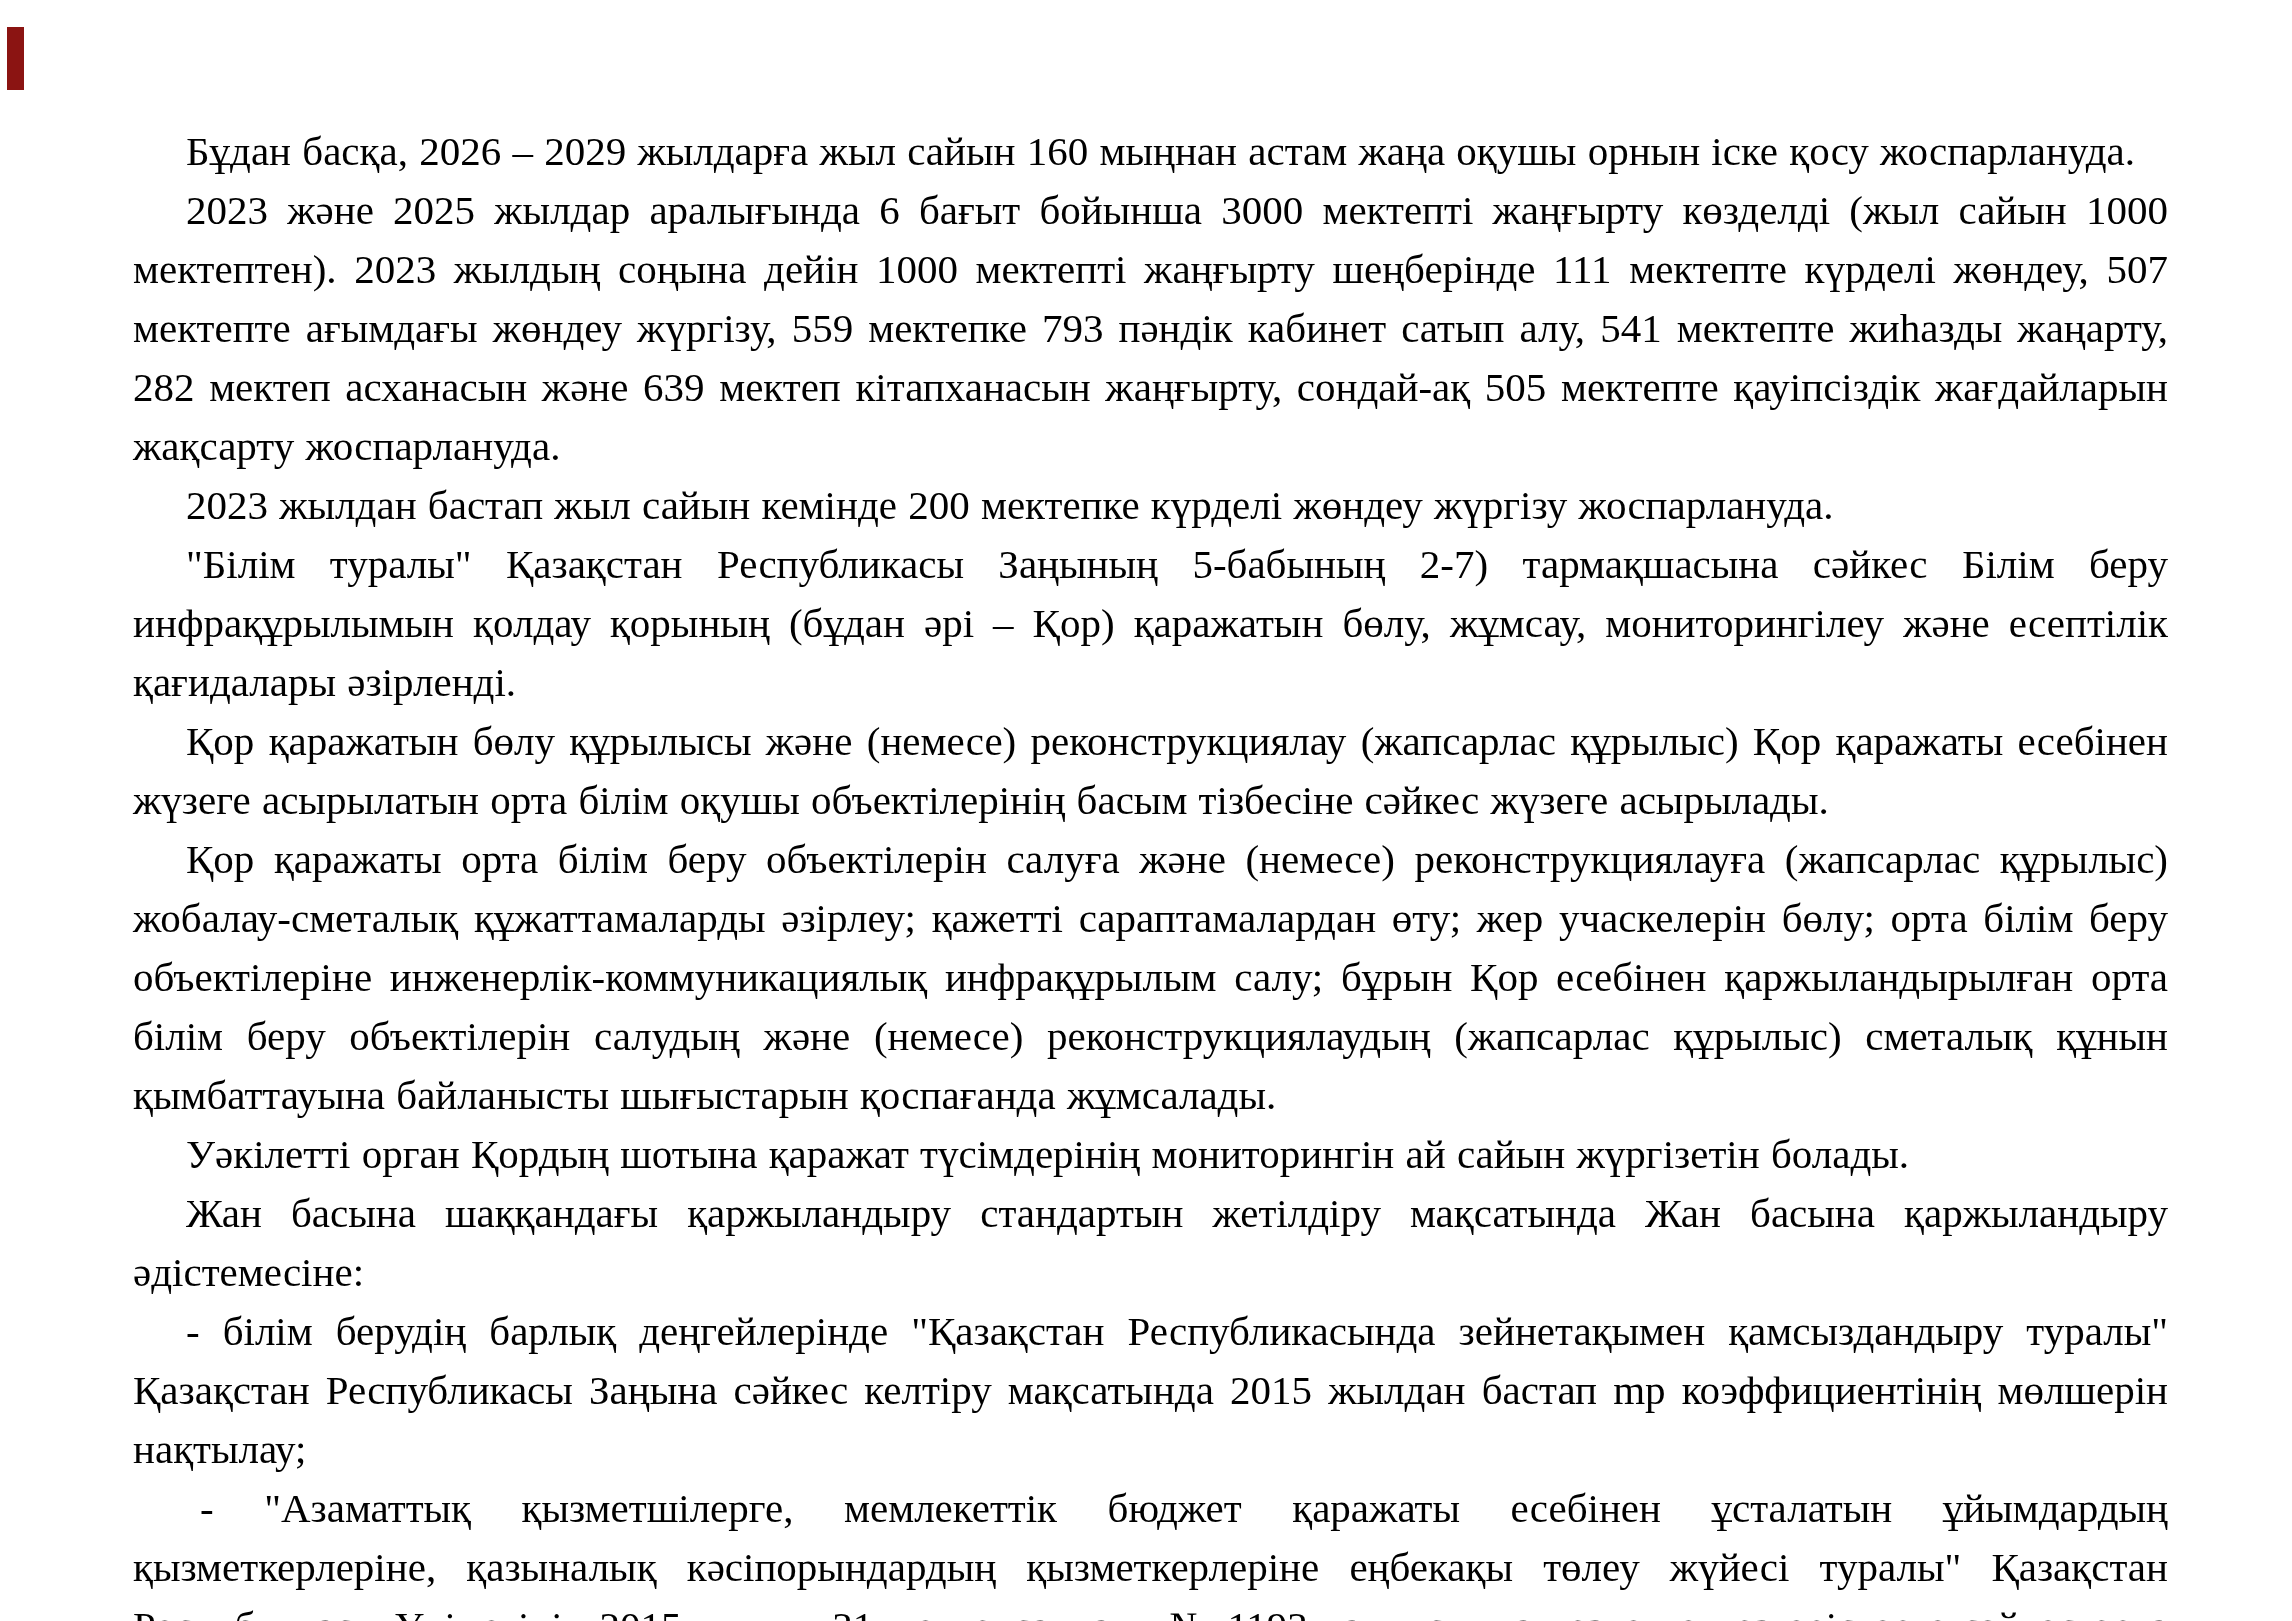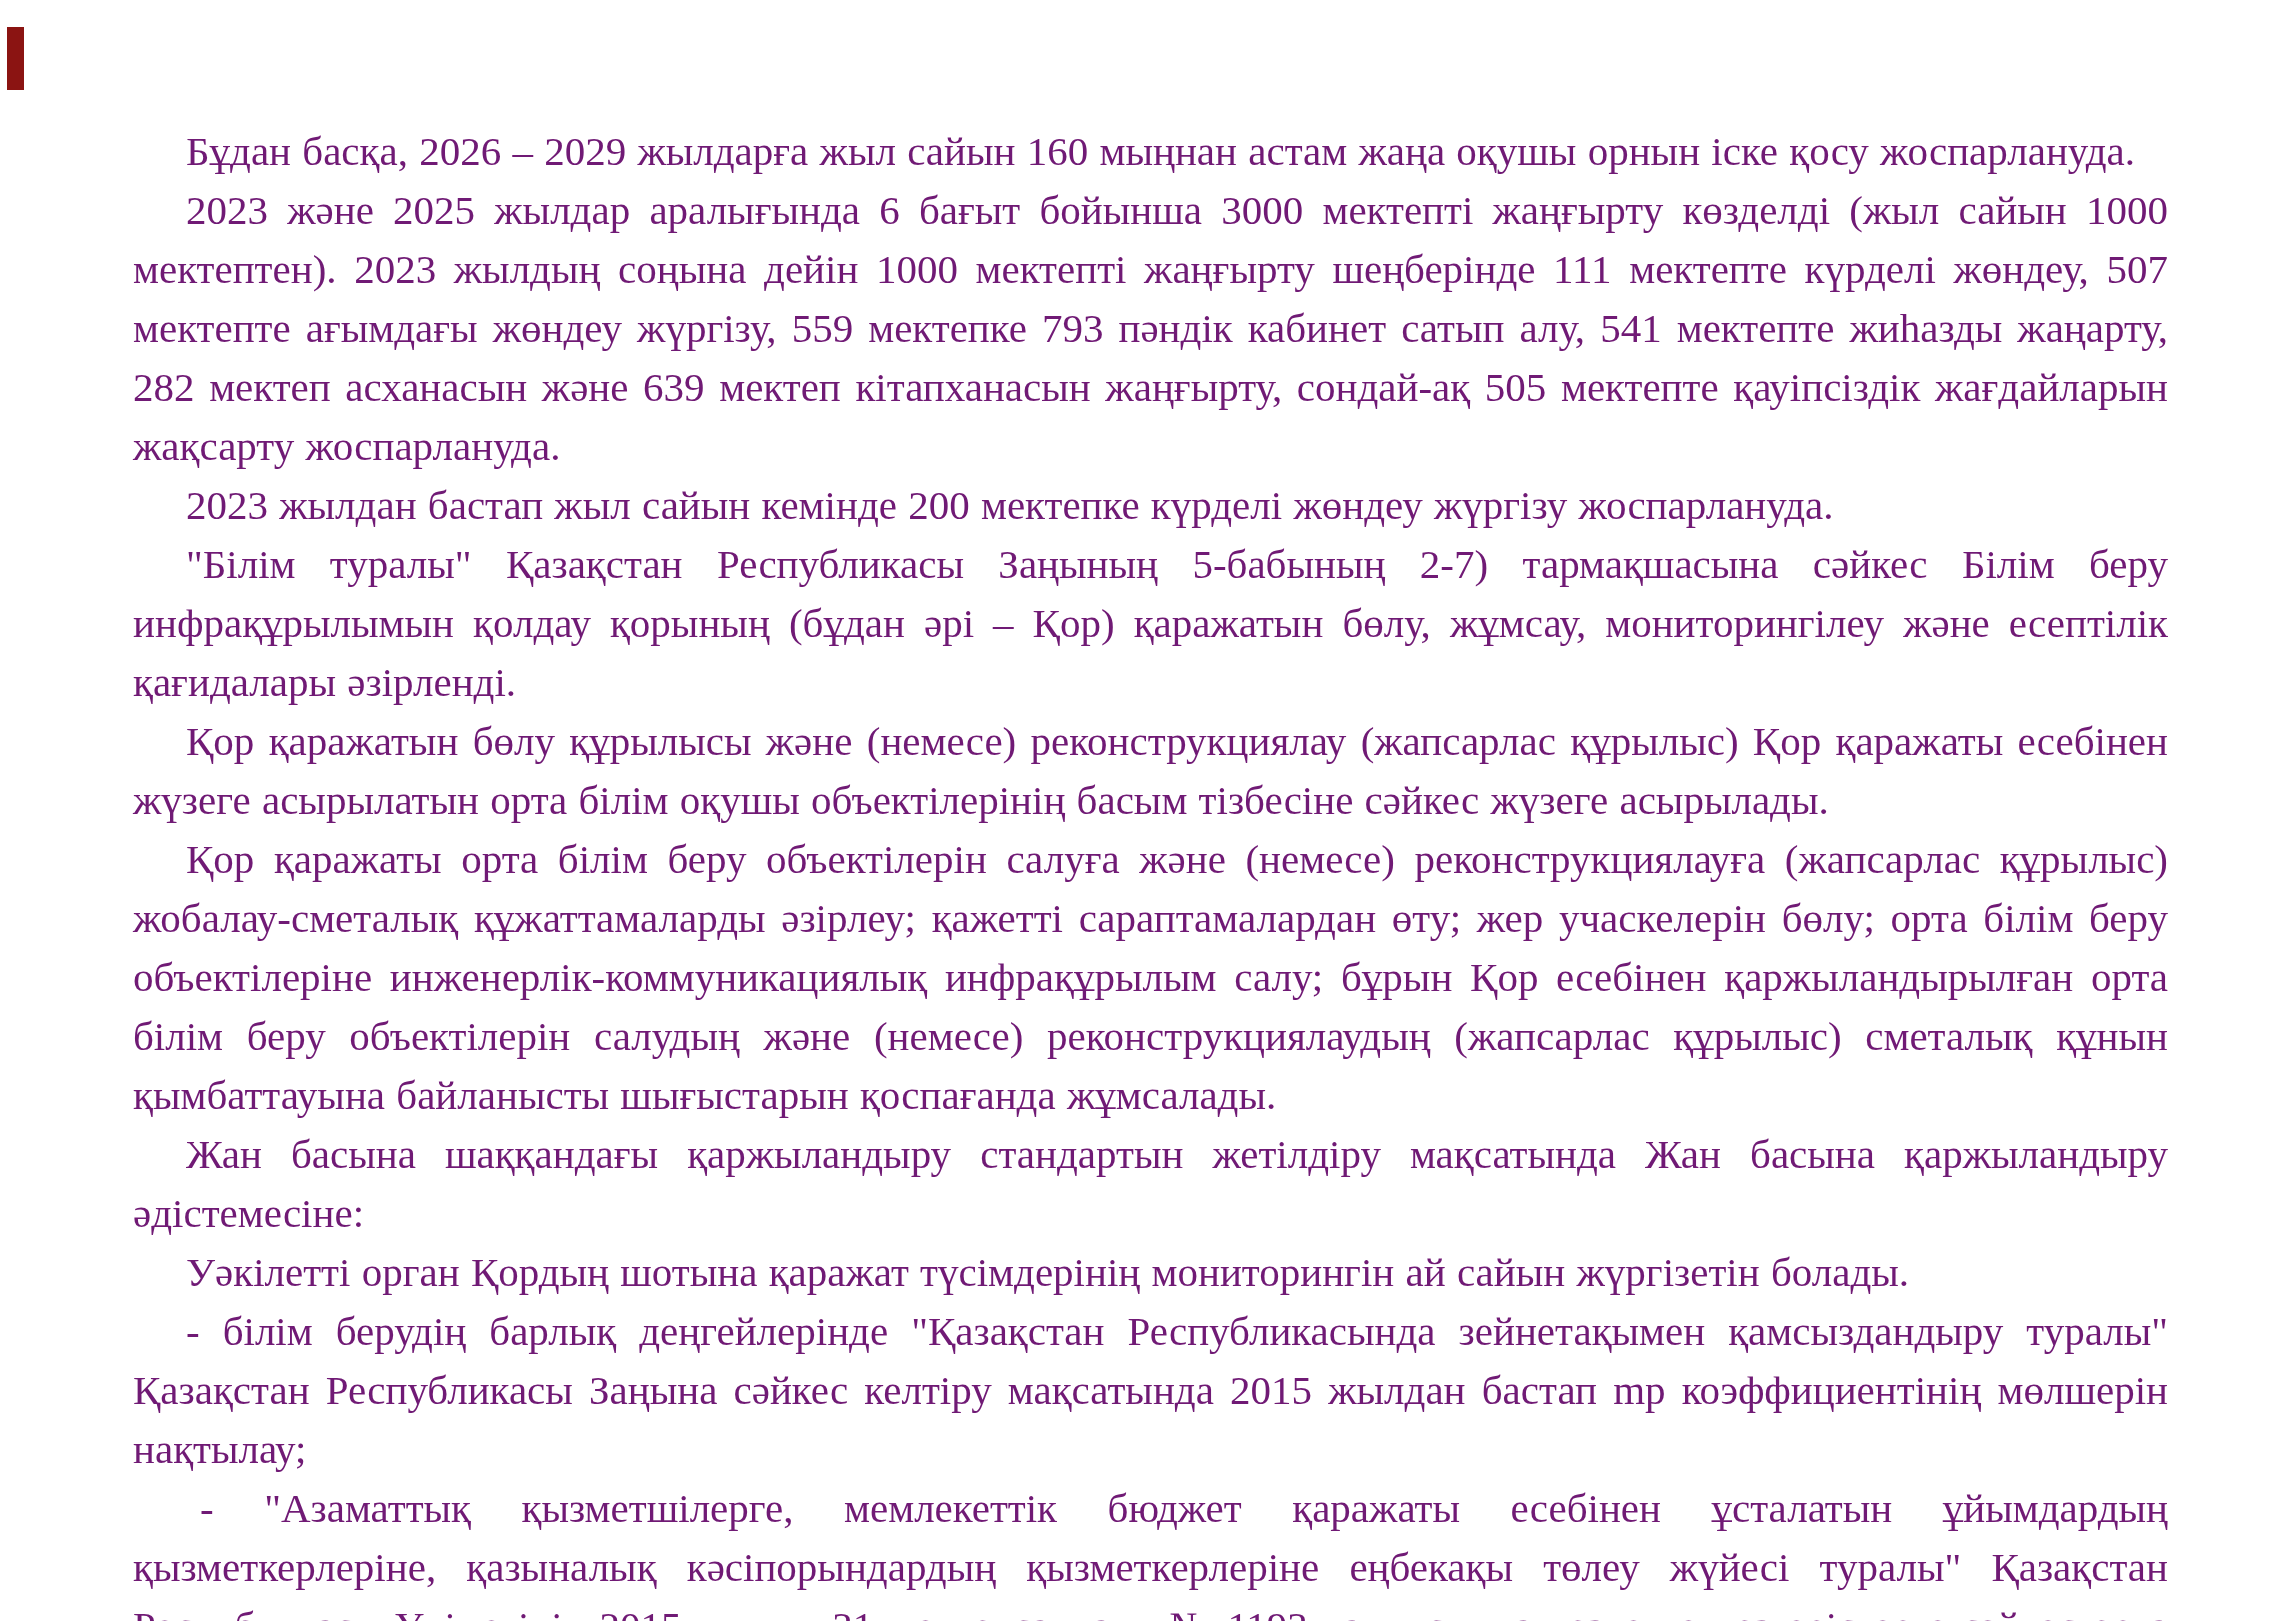--- a/index.html
+++ b/index.html
@@ -11,21 +11,21 @@
     position: relative;
     width: 2293px;
     height: 1621px;
     background: #ffffff;
     overflow: hidden;
     box-sizing: border-box;
     padding: 122px 125px 0 133px;
     font-family: "Liberation Serif", "DejaVu Serif", serif;
     font-size: 41px;
     line-height: 59px;
-    color: #701a75;
+    color: #000000;
   }
   .corner-mark {
     position: absolute;
     left: 6.9px;
     top: 27.4px;
     width: 16.7px;
     height: 63px;
   }
   p.doc-par {
     margin: 0;
@@ -43,18 +43,18 @@
 
 <main class="page">
   <span class="corner-mark" style="background-color: rgb(139, 20, 18);"></span>
 
   <p class="doc-par">Бұдан басқа, 2026 – 2029 жылдарға жыл сайын 160 мыңнан астам жаңа оқушы орнын іске қосу жоспарлануда.</p>
   <p class="doc-par">2023 және 2025 жылдар аралығында 6 бағыт бойынша 3000 мектепті жаңғырту көзделді (жыл сайын 1000 мектептен). 2023 жылдың соңына дейін 1000 мектепті жаңғырту шеңберінде 111 мектепте күрделі жөндеу, 507 мектепте ағымдағы жөндеу жүргізу, 559 мектепке 793 пәндік кабинет сатып алу, 541 мектепте жиһазды жаңарту, 282 мектеп асханасын және 639 мектеп кітапханасын жаңғырту, сондай-ақ 505 мектепте қауіпсіздік жағдайларын жақсарту жоспарлануда.</p>
   <p class="doc-par">2023 жылдан бастап жыл сайын кемінде 200 мектепке күрделі жөндеу жүргізу жоспарлануда.</p>
   <p class="doc-par">"Білім туралы" Қазақстан Республикасы Заңының 5-бабының 2-7) тармақшасына сәйкес Білім беру инфрақұрылымын қолдау қорының (бұдан әрі – Қор) қаражатын бөлу, жұмсау, мониторингілеу және есептілік қағидалары әзірленді.</p>
   <p class="doc-par">Қор қаражатын бөлу құрылысы және (немесе) реконструкциялау (жапсарлас құрылыс) Қор қаражаты есебінен жүзеге асырылатын орта білім оқушы объектілерінің басым тізбесіне сәйкес жүзеге асырылады.</p>
   <p class="doc-par">Қор қаражаты орта білім беру объектілерін салуға және (немесе) реконструкциялауға (жапсарлас құрылыс) жобалау-сметалық құжаттамаларды әзірлеу; қажетті сараптамалардан өту; жер учаскелерін бөлу; орта білім беру объектілеріне инженерлік-коммуникациялық инфрақұрылым салу; бұрын Қор есебінен қаржыландырылған орта білім беру объектілерін салудың және (немесе) реконструкциялаудың (жапсарлас құрылыс) сметалық құнын қымбаттауына байланысты шығыстарын қоспағанда жұмсалады.</p>
+  <p class="doc-par">Уәкілетті орган Қордың шотына қаражат түсімдерінің мониторингін ай сайын жүргізетін болады.</p>
   <p class="doc-par">Жан басына шаққандағы қаржыландыру стандартын жетілдіру мақсатында Жан басына қаржыландыру әдістемесіне:</p>
-  <p class="doc-par">Уәкілетті орган Қордың шотына қаражат түсімдерінің мониторингін ай сайын жүргізетін болады.</p>
   <p class="doc-par">- білім берудің барлық деңгейлерінде "Қазақстан Республикасында зейнетақымен қамсыздандыру туралы" Қазақстан Республикасы Заңына сәйкес келтіру мақсатында 2015 жылдан бастап mp коэффициентінің мөлшерін нақтылау;</p>
   <p class="doc-par hang">- "Азаматтық қызметшілерге, мемлекеттік бюджет қаражаты есебінен ұсталатын ұйымдардың қызметкерлеріне, қазыналық кәсіпорындардың қызметкерлеріне еңбекақы төлеу жүйесі туралы" Қазақстан Республикасы Үкіметінің 2015 жылғы 31 желтоқсандағы № 1193 қаулысында көзделген өзгерістерге сәйкес орта білім беру ұйымдарының нормативіне азаматтық қызметшілердің жалақысын 2022 жылдан бастап 23 %-ға ұлғайту;</p>
 </main>
 
 
 </body></html>

